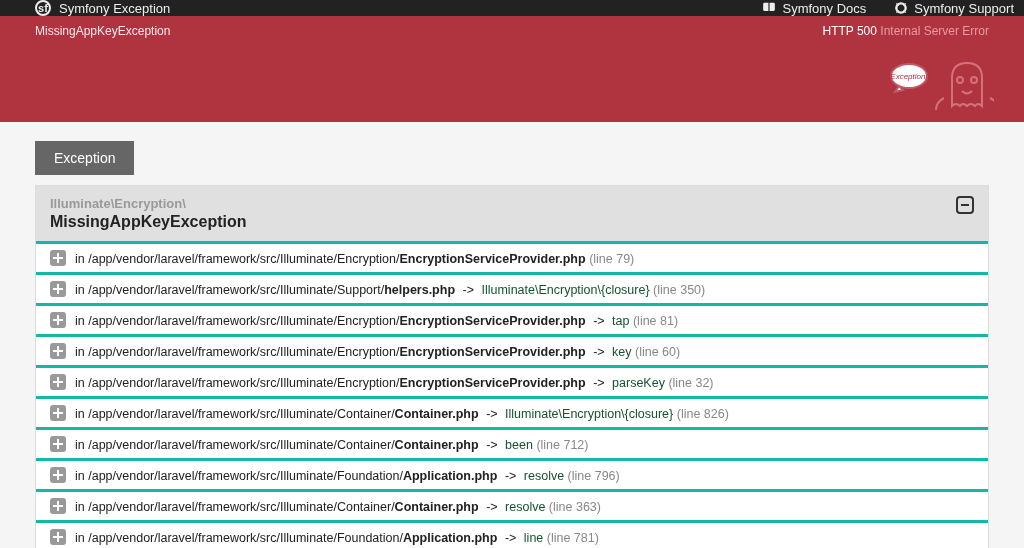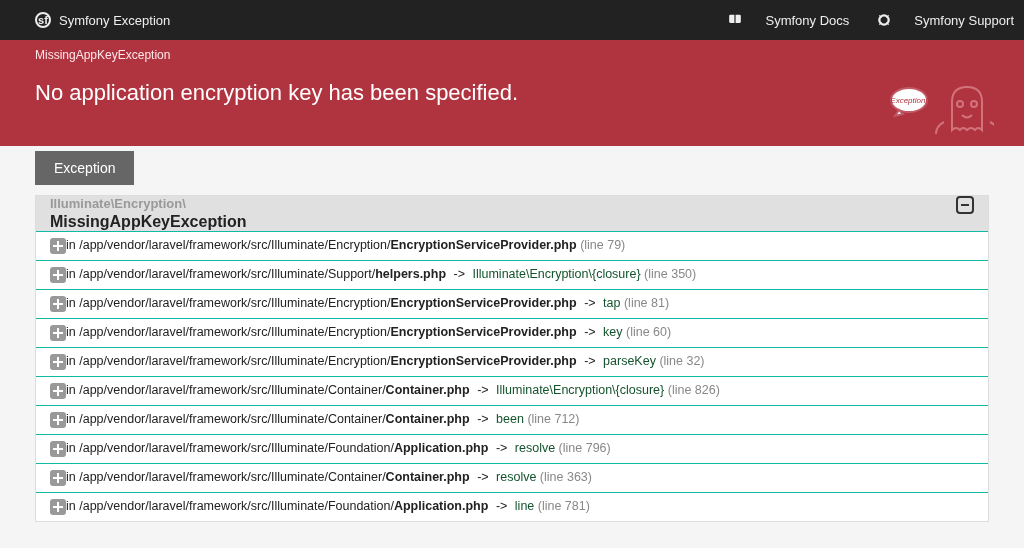--- a/index.html
+++ b/index.html
@@ -9,40 +9,40 @@
     color:#222;
     background:#f5f5f5;
     width:1024px;
     height:548px;
     overflow:hidden;
   }
   
   .topbar{
     background:#222;
     color:#eee;
-    height:40px;
+    height:16px;
     display:flex;
     align-items:center;
     padding:0 10px 0 35px;
     font-size:13px;
   }
   .sf-logo{
     width:16px;height:16px;
     border:2px solid #eee;
     border-radius:50%;
     display:flex;align-items:center;justify-content:center;
     margin-right:8px;
     font-weight:bold;
     font-size:11px;
     color:#eee;
   }
   .topbar .spacer{flex:1;}
   .toplink{
     display:flex;align-items:center;
-    gap:23px;
+    gap:6px;
     margin-left:28px;
     cursor:pointer;
   }
   .toplink svg{width:14px;height:14px;fill:#eee;}
   
   .red{
     background:#b03340;
     color:#fff;
     padding:8px 35px 20px;
     position:relative;
@@ -60,21 +60,21 @@
     font-weight:400;
   }
   .ghost{
     position:absolute;
     right:30px;
     top:42px;
     width:110px;height:70px;
   }
   
   .tabrow{
-    padding:5px 35px 0;
+    padding:19px 35px 0;
     display:flex;
     gap:0;
   }
   .tab{
     padding:8px 18px;
     background:#fff;
     border:1px solid #ddd;
     font-size:14px;
     cursor:pointer;
   }
@@ -84,21 +84,21 @@
     border-color:#666;
   }
   
   .box{
     margin:10px 35px 0;
     border:1px solid #ddd;
     background:#fff;
   }
   .box-head{
     background:#e0e0e0;
-    padding:0 14px;
+    padding:10px 14px;
     display:flex;
     align-items:flex-start;
     justify-content:space-between;
   }
   .box-head .ns{
     color:#999;
     font-size:13px;
     font-weight:bold;
   }
   .box-head .cls{
@@ -117,24 +117,24 @@
   .minus::after{
     content:"";
     position:absolute;
     left:3px;right:3px;top:50%;
     height:2px;background:#333;
     transform:translateY(-50%);
   }
   
   .trace{
     display:flex;
-    align-items:flex-start;
-    gap:0;
+    align-items:flex-end;
+    gap:9px;
     padding:6px 14px;
-    border-top:1px solid #14b8a6;
+    border-top:3px solid #14b8a6;
     font-size:12.5px;
     color:#222;
   }
   .sq{
     width:16px;height:16px;
     background:#999;
     border-radius:3px;
     display:flex;align-items:center;justify-content:center;
     cursor:pointer;
     flex-shrink:0;
@@ -165,22 +165,25 @@
         <path d="M12 2a10 10 0 1 0 0 20 10 10 0 0 0 0-20zm0 4a6 6 0 1 1 0 12 6 6 0 0 1 0-12z"></path>
         <path d="M4 4l4 4M20 4l-4 4M4 20l4-4M20 20l-4-4" stroke="#eee" stroke-width="2"></path>
       </svg>
     <span>Symfony Support</span>
   </div>
 </div>
 
 <div class="red">
   <div class="red-row1">
     <span class="exname">MissingAppKeyException</span>
-  </div>
-  <h1>No application encryption key has been specified.</h1>
+    <span class="http-status">
+      <span>HTTP 500</span>
+      <span class="stxt">Internal Server Error</span>
+    </span>
+  </div>
   <svg class="ghost" viewBox="0 0 110 70">
     <g fill="none" stroke="#d2737c" stroke-width="2">
       <ellipse cx="25" cy="18" rx="18" ry="12" fill="#fff" stroke="#c15a66"></ellipse>
       <path d="M15 28 l-4 6 l8 -2 z" fill="#fff" stroke="#c15a66"></path>
       <path d="M68 20 q0 -15 15 -15 q15 0 15 15 v28 q-4 -4 -7 0 q-4 -4 -8 0 q-4 -4 -7 0 q-4 -4 -8 0 z"></path>
       <circle cx="76" cy="22" r="3"></circle>
       <circle cx="90" cy="22" r="3"></circle>
       <path d="M78 33 q5 5 10 0"></path>
       <path d="M60 40 q-8 4 -8 12 M106 40 q8 4 8 12"></path>
     </g>

